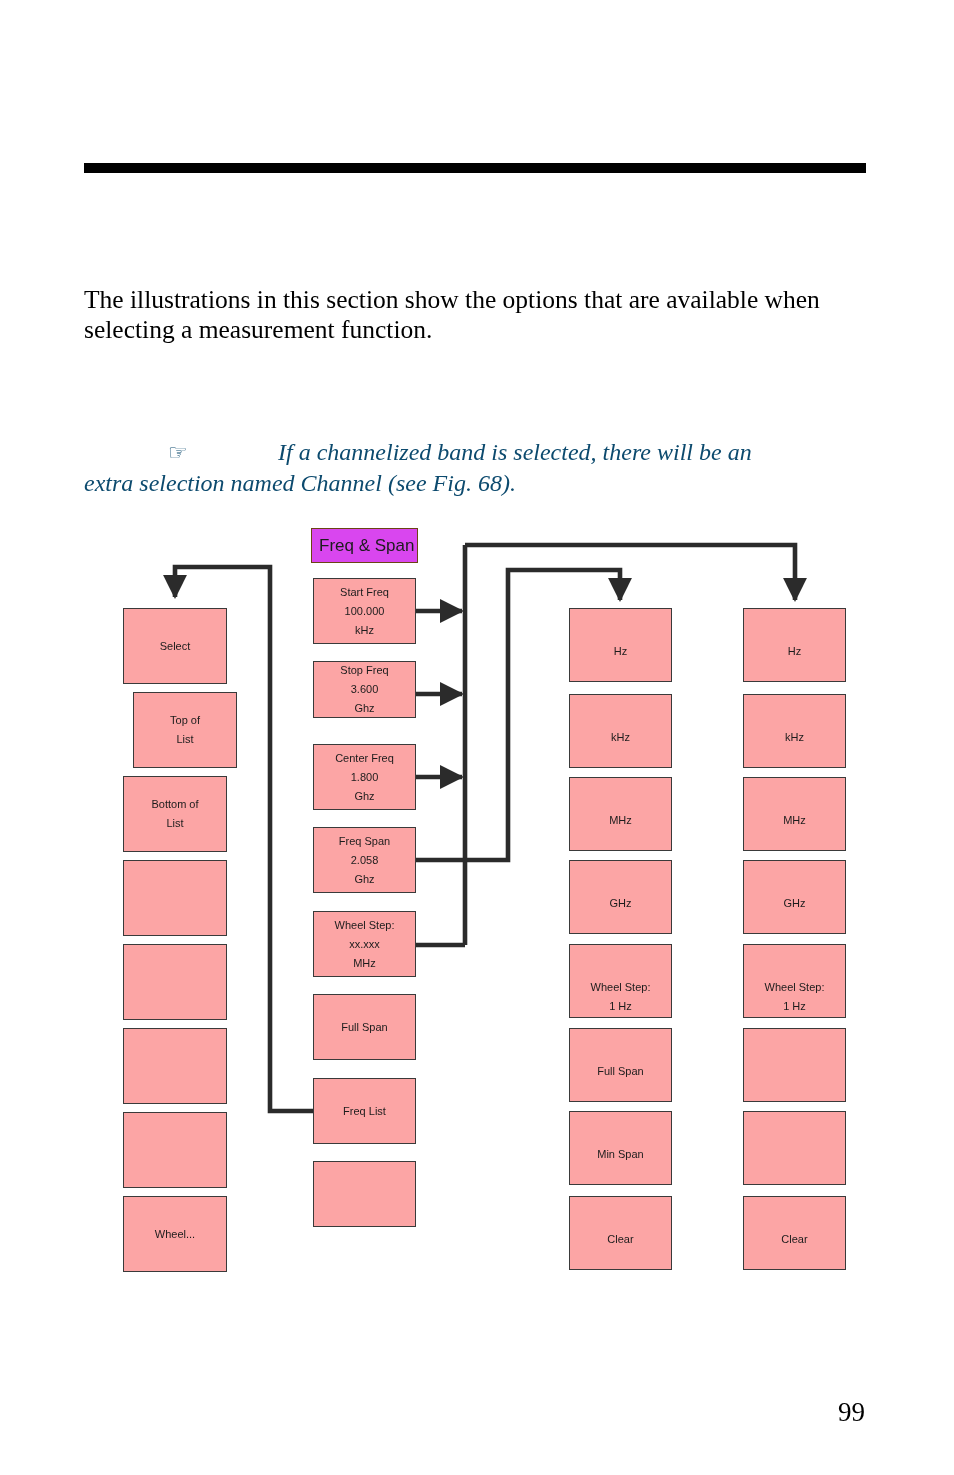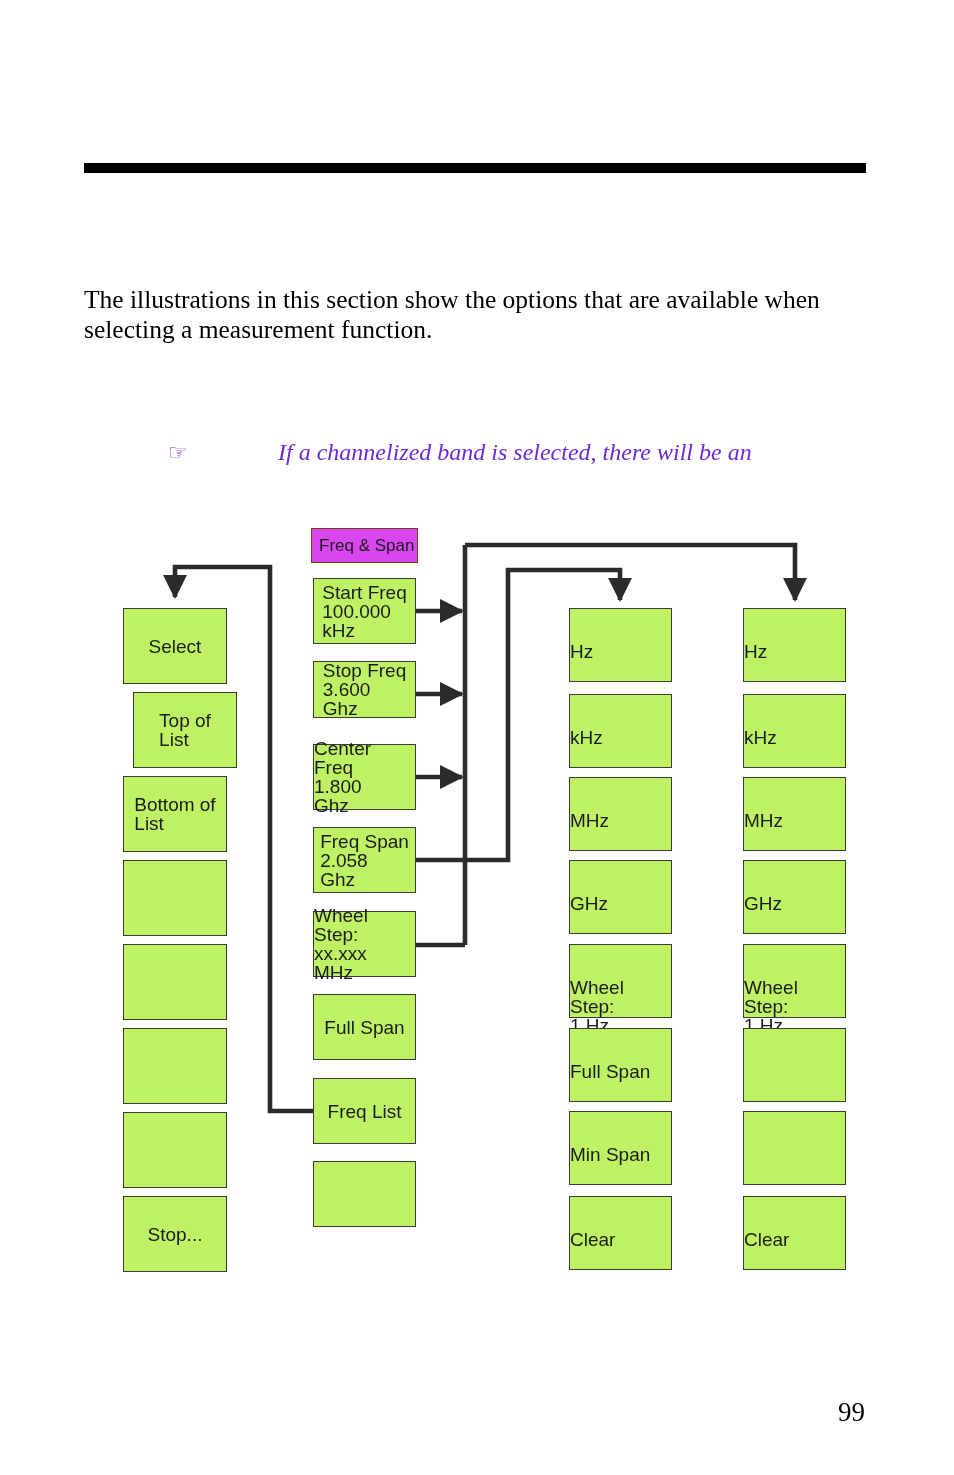--- a/index.html
+++ b/index.html
@@ -38,21 +38,21 @@
 
   .note-block {
     position: absolute;
     left: 168px;
     top: 437px;
     width: 700px;
     font-family: "Liberation Serif", "DejaVu Serif", serif;
     font-style: italic;
     font-size: 24px;
     line-height: 31px;
-    color: #6d28d9;
+    color: #0c4a6e;
   }
   .note-hand {
     font-style: normal;
     font-size: 22px;
     letter-spacing: 0;
     display: inline-block;
     width: 110px;
   }
   .note-line2 {
     display: block;
@@ -74,27 +74,27 @@
     left: 0;
     top: 0;
     width: 954px;
     height: 1475px;
     pointer-events: none;
   }
 
   .node {
     position: absolute;
     box-sizing: border-box;
-    background: #bef264;
+    background: #fca5a5;
     border: 1.6px solid #3a3a3a;
     font-family: "Liberation Sans", "DejaVu Sans", sans-serif;
-    font-size: 19px;
+    font-size: 11px;
     color: #1c1c1c;
     line-height: 19px;
-    text-align: left;
+    text-align: center;
     white-space: pre-line;
   }
   .node-inner {
     display: block;
     white-space: pre-line;
   }
 
   
   .node.v-center {
     display: flex;
@@ -119,20 +119,21 @@
 </style>
 </head>
 <body>
 
 <div class="top-rule"></div>
 
 <div class="body-text">The illustrations in this section show the options that are available when selecting a measurement function.</div>
 
 <div class="note-block">
   <span class="note-hand">☞</span><span>If a channelized band is selected, there will be an</span>
+  <span class="note-line2">extra selection named Channel (see Fig. 68).</span>
 </div>
 
 <div class="page-number">99</div>
 
 <svg id="diagram" viewBox="0 0 954 1475" width="954" height="1475">
   <defs>
     <marker id="ah" viewBox="0 0 10 10" refX="9.2" refY="5" markerWidth="5.2" markerHeight="5.2" orient="auto-start-reverse">
       <path d="M 0 0 L 10 5 L 0 10 z" fill="#2b2b2b"></path>
     </marker>
   </defs>
@@ -171,21 +172,21 @@
 List</span></div>
 <div class="node v-center" style="left:123px; top:860px;  width:104px; height:76px;">
   <span class="node-inner"></span></div>
 <div class="node v-center" style="left:123px; top:944px;  width:104px; height:76px;">
   <span class="node-inner"></span></div>
 <div class="node v-center" style="left:123px; top:1028px; width:104px; height:76px;">
   <span class="node-inner"></span></div>
 <div class="node v-center" style="left:123px; top:1112px; width:104px; height:76px;">
   <span class="node-inner"></span></div>
 <div class="node v-center" style="left:123px; top:1196px; width:104px; height:76px;">
-  <span class="node-inner">Stop...</span></div>
+  <span class="node-inner">Wheel...</span></div>
 
 <div class="node v-center" style="left:313px; top:578px;  width:103px; height:66px;">
   <span class="node-inner">Start Freq
 100.000
 kHz</span></div>
 <div class="node v-center" style="left:313px; top:661px;  width:103px; height:57px;">
   <span class="node-inner">Stop Freq
 3.600
 Ghz</span></div>
 <div class="node v-center" style="left:313px; top:744px;  width:103px; height:66px;">

